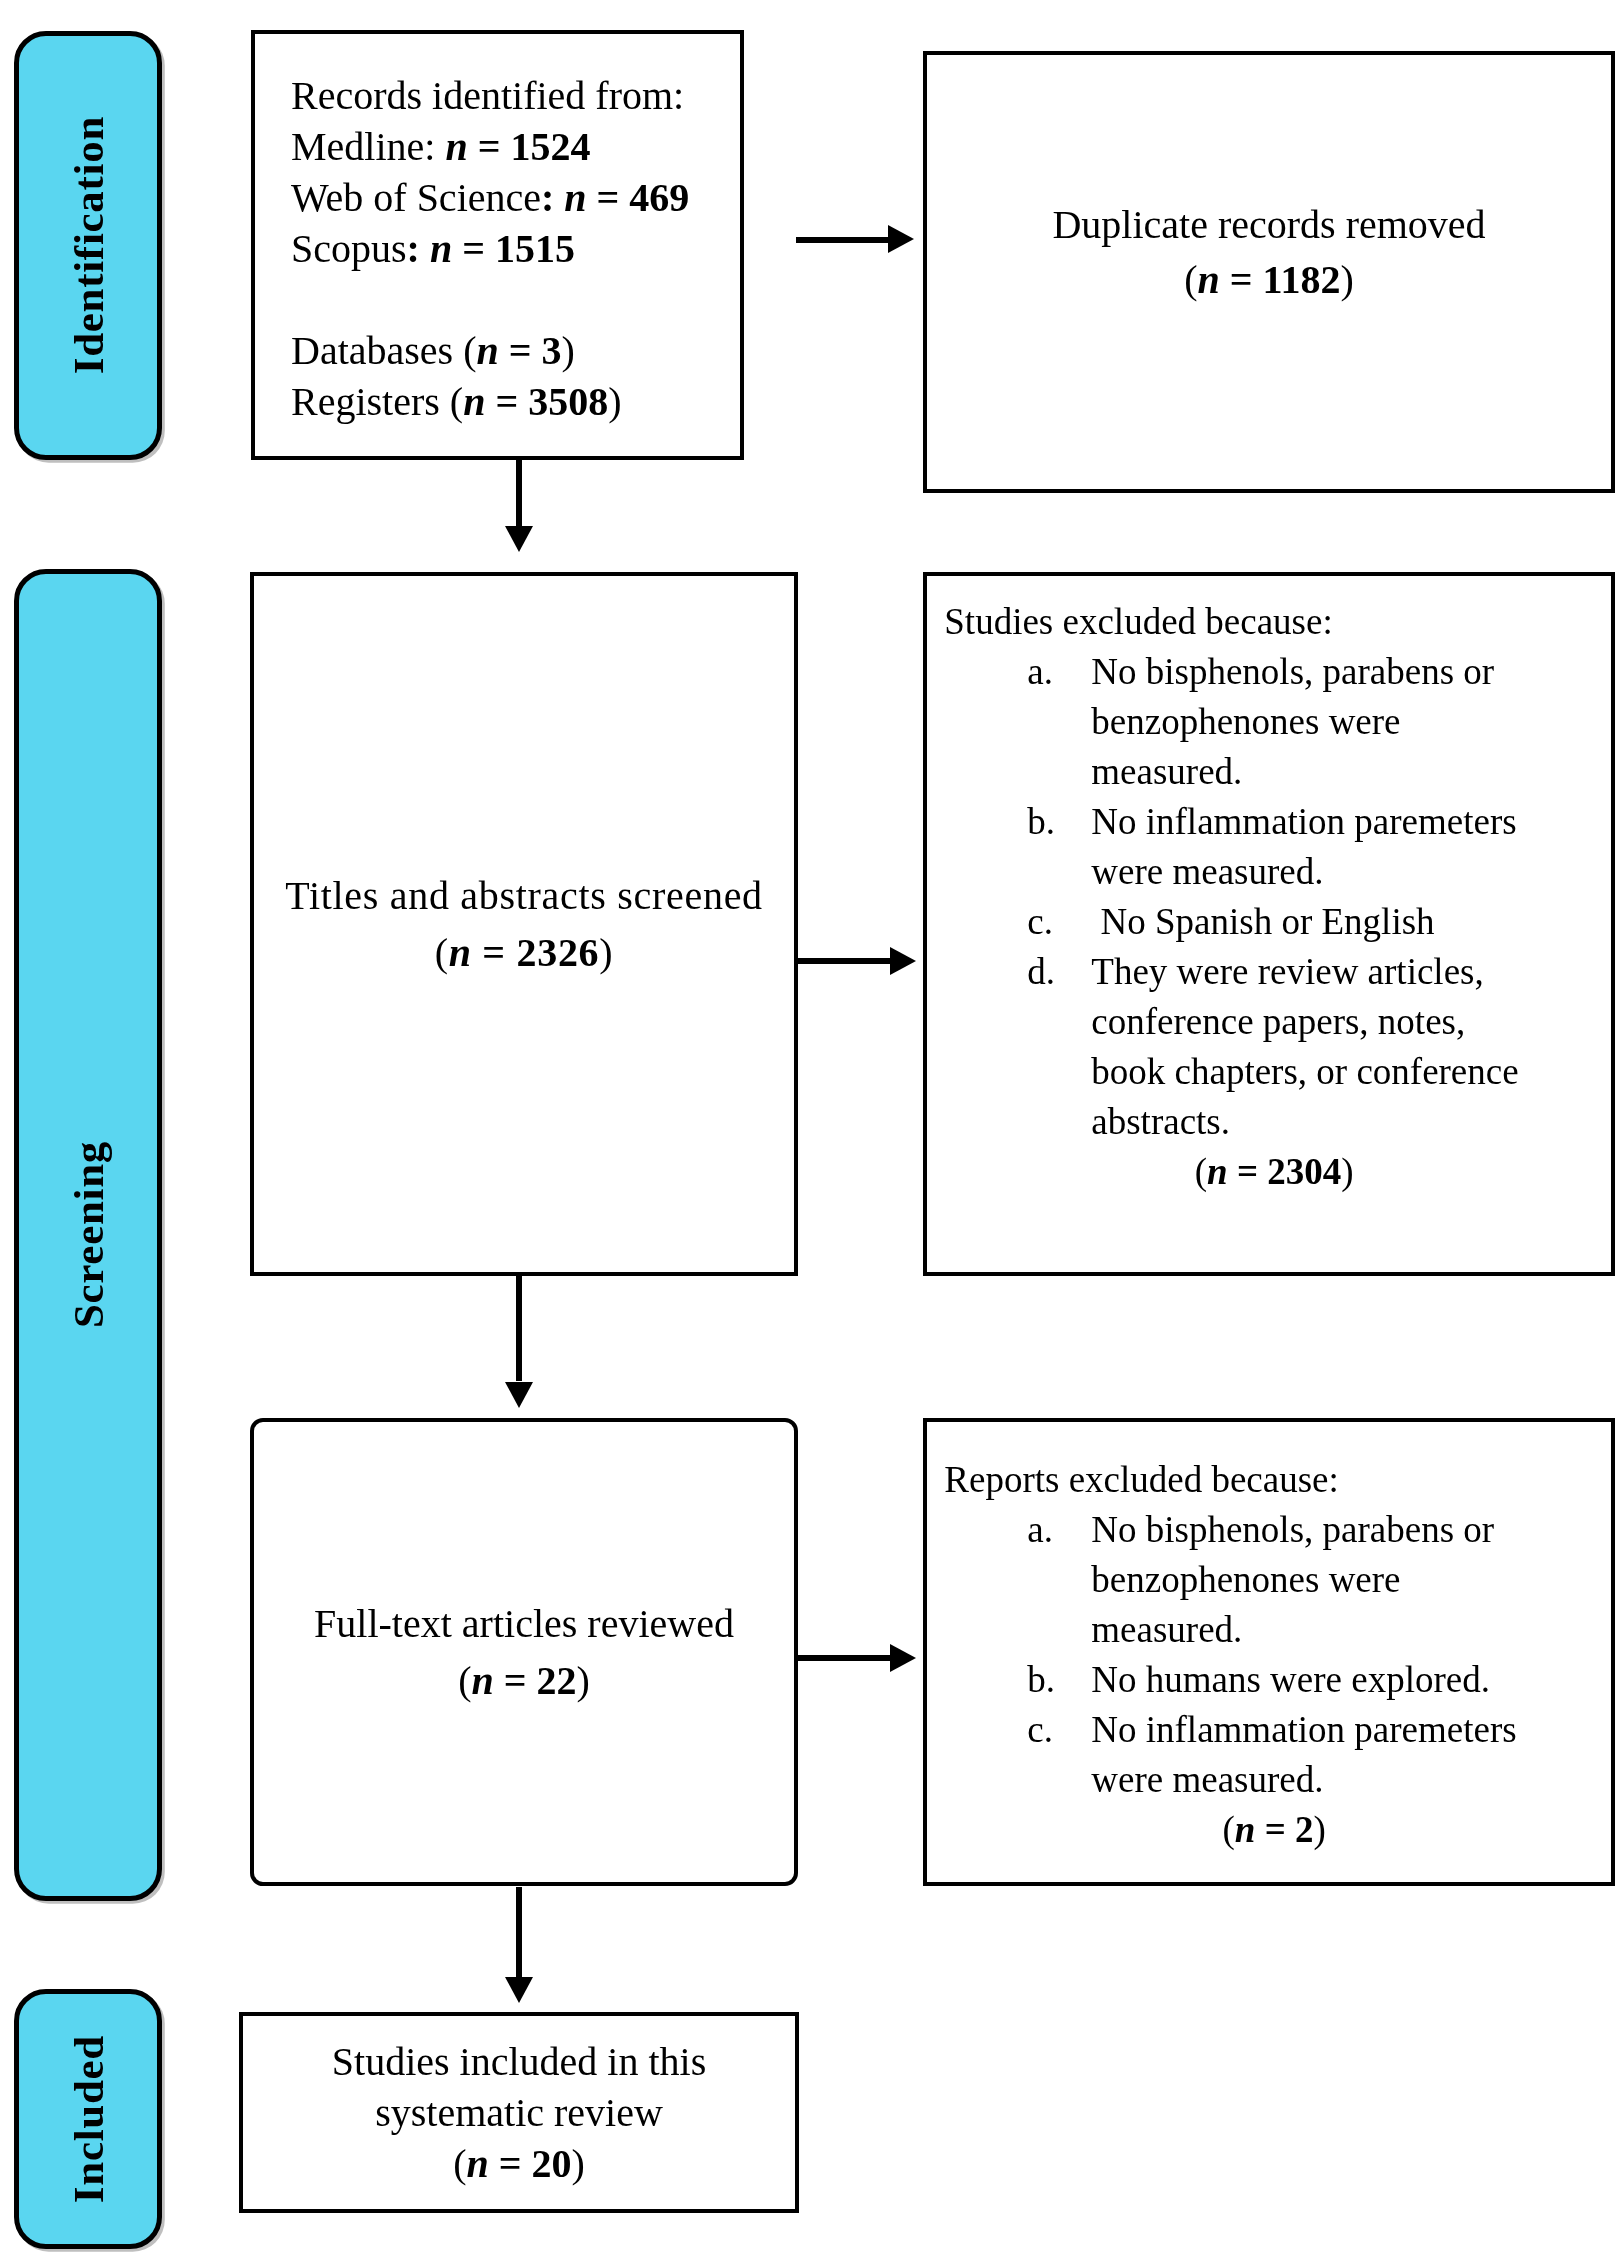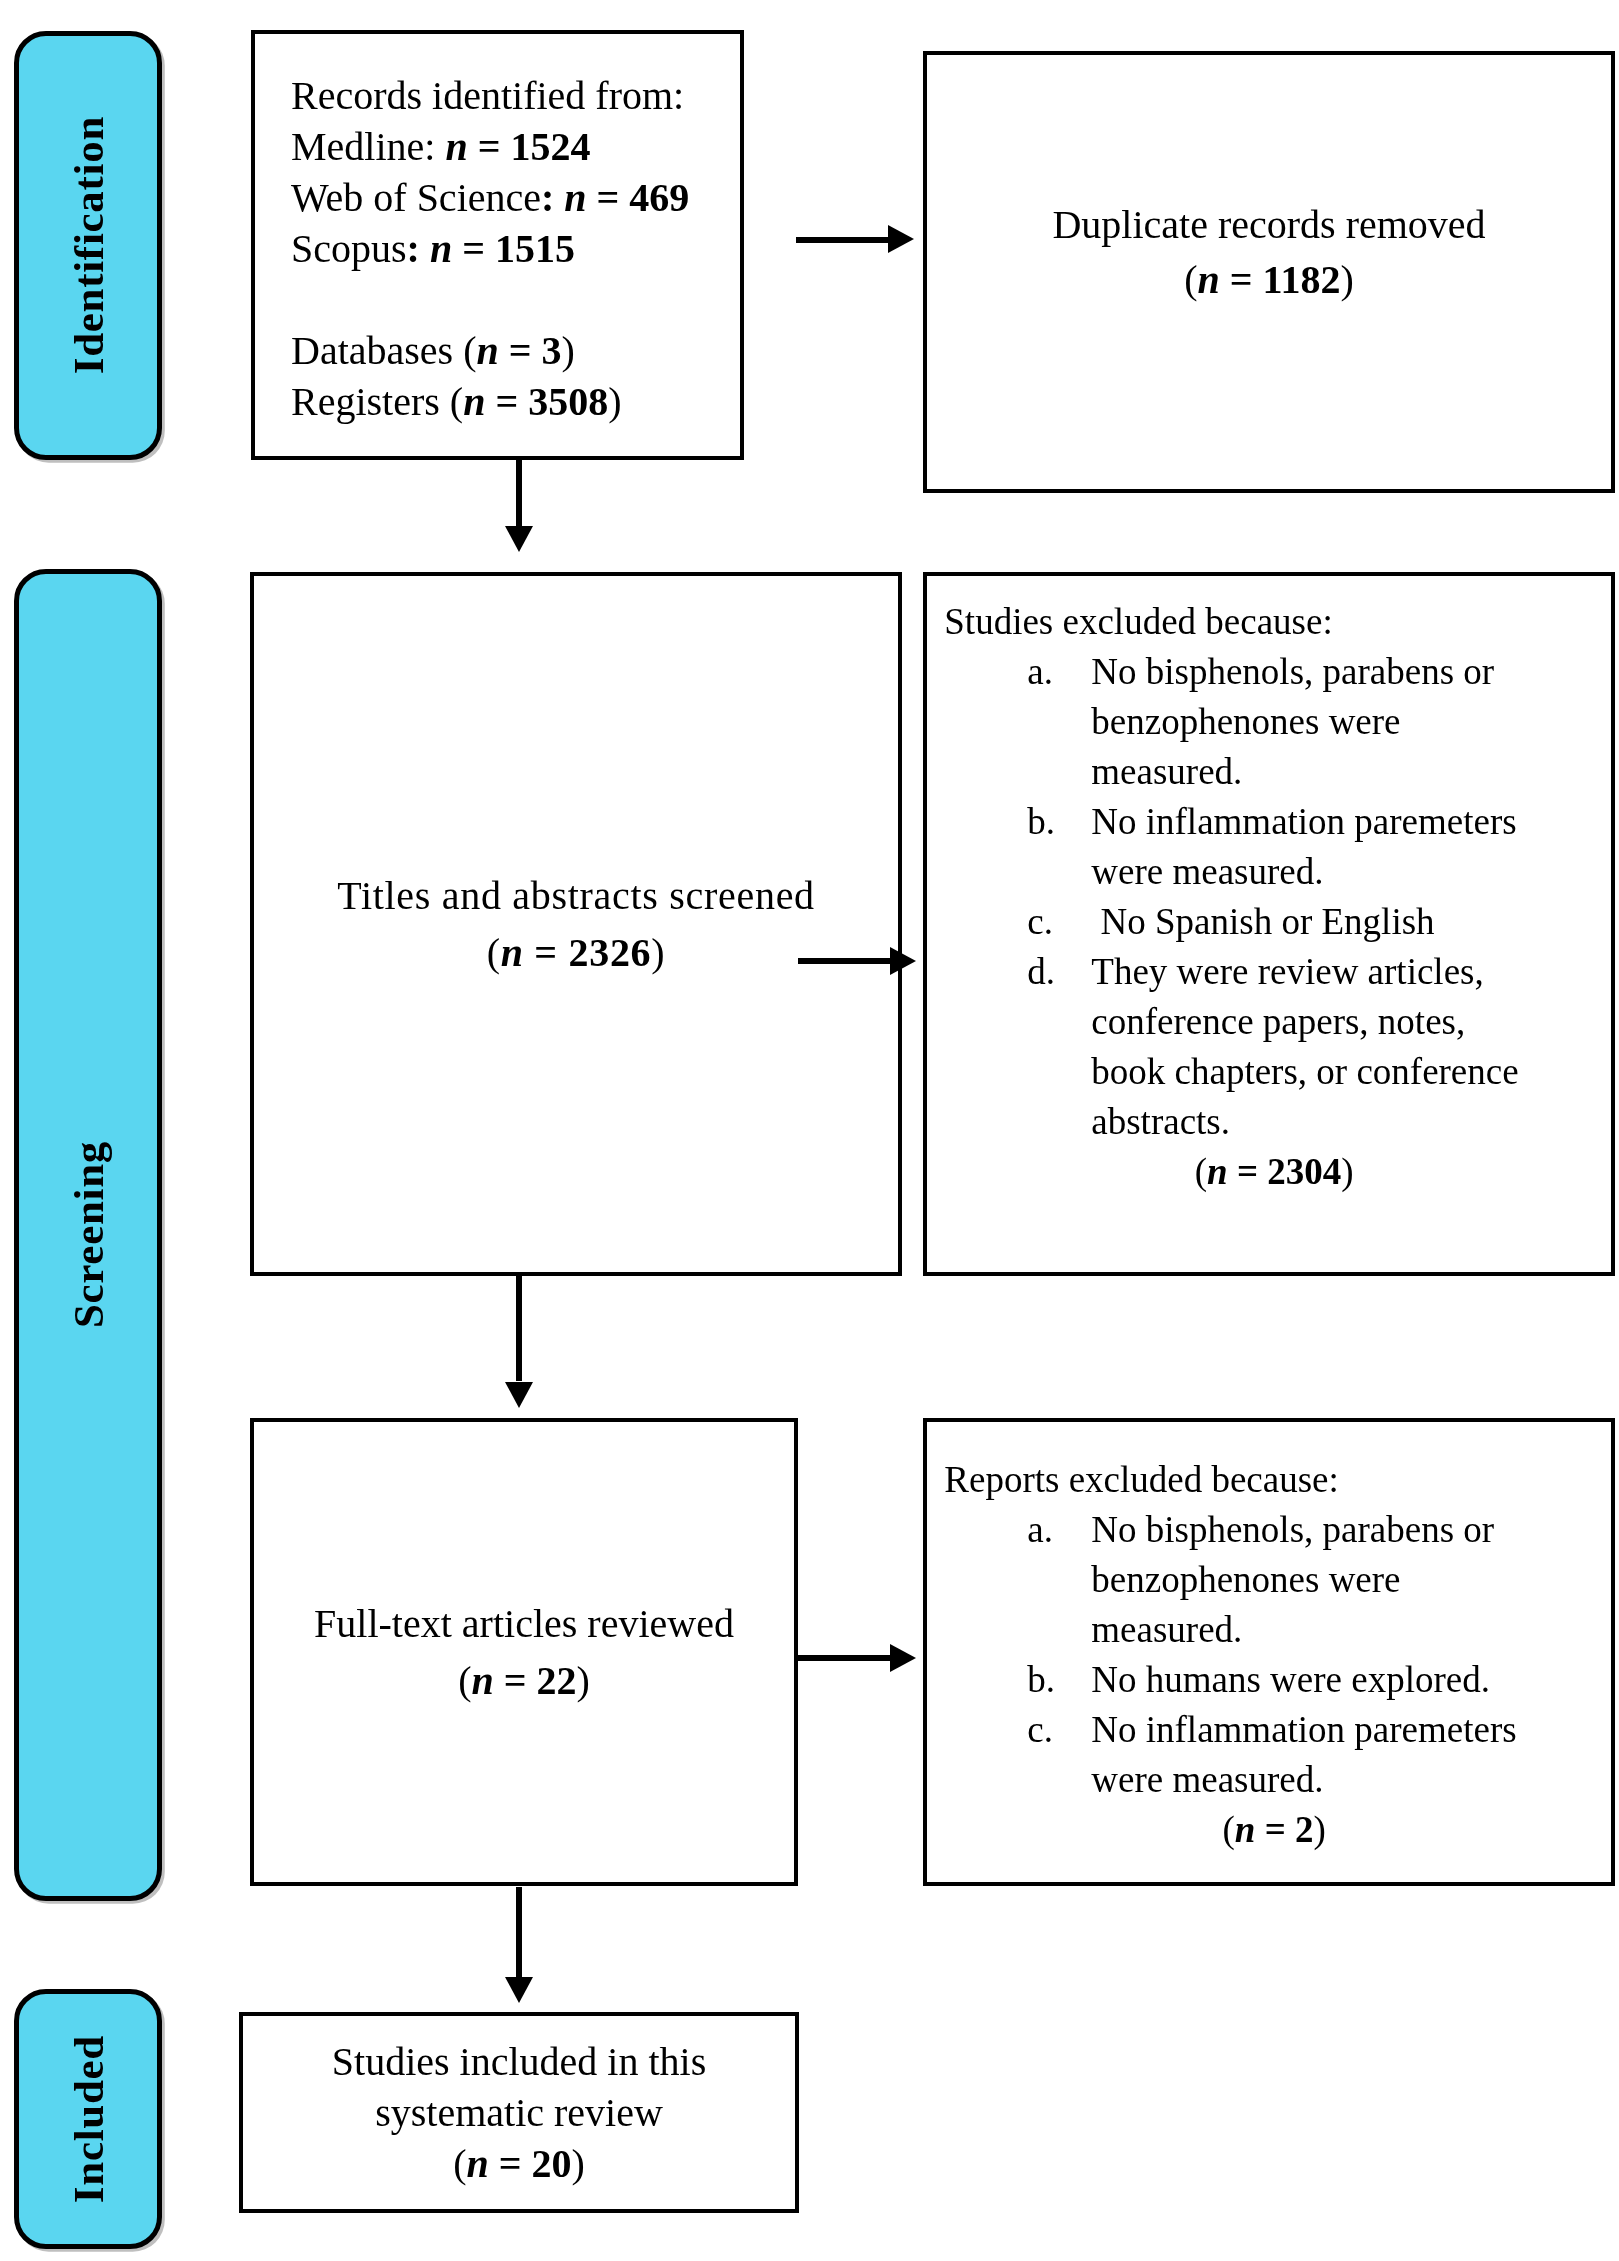--- a/index.html
+++ b/index.html
@@ -53,33 +53,33 @@
   #box-identified {
     left: 251px; top: 30px; width: 493px; height: 430px;
     padding: 36px 14px 0 36px;
   }
   #box-duplicates {
     left: 923px; top: 31px; width: 692px; height: 442px;
     padding-top: 142px;
     text-align: center; line-height: 55px; margin-top: 20px;
   }
   #box-screened {
-    left: 250px; top: 572px; width: 652px; height: 704px;
+    left: 250px; top: 572px; width: 548px; height: 704px;
     display: flex; flex-direction: column; align-items: center; justify-content: center;
     text-align: center; line-height: 57px; letter-spacing: 0.7px;
   }
   #box-records-excluded {
     left: 923px; top: 572px; width: 692px; height: 704px;
     padding: 21px 7px 0 17.3px;
     font-size: 37px; line-height: 50px;
   }
   #box-fulltext {
     left: 250px; top: 1418px; width: 548px; height: 468px;
     display: flex; flex-direction: column; align-items: center; justify-content: center;
-    text-align: center; line-height: 57px;
+    text-align: center; line-height: 57px; border-radius: 13px;
   }
   #box-reports-excluded {
     left: 923px; top: 1418px; width: 692px; height: 468px;
     padding: 33px 7px 0 17.3px;
     font-size: 37px; line-height: 50px;
   }
   #box-included-studies {
     left: 239px; top: 2012px; width: 560px; height: 201px;
     display: flex; flex-direction: column; align-items: center; justify-content: center;
     text-align: center; line-height: 51px;

